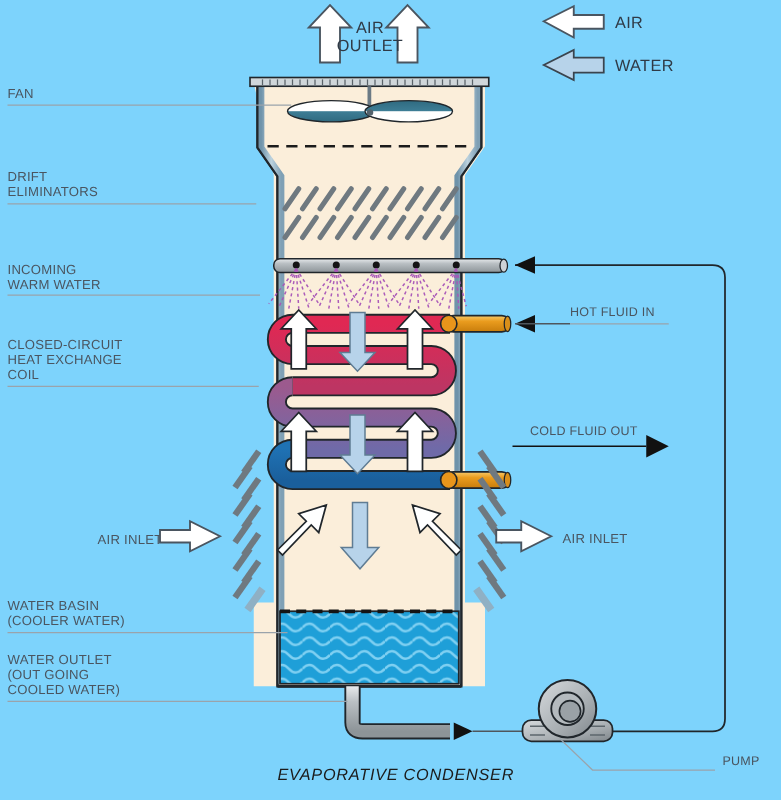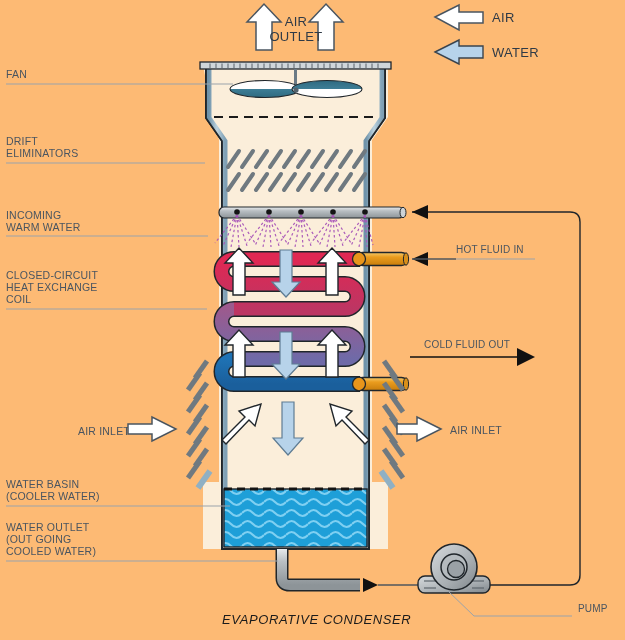--- a/index.html
+++ b/index.html
@@ -1,18 +1,18 @@
 <!DOCTYPE html>
 <html><head>
 <meta charset="utf-8">
 <style>
   html,body{margin:0;padding:0;background:#ffffff;}
   body{width:625px;height:640px;overflow:hidden;
        font-family:"Liberation Sans","DejaVu Sans",sans-serif;}
-  #stage{position:relative;width:625px;height:640px;background:#fdba74;}
+  #stage{position:relative;width:625px;height:640px;background:#7dd3fc;}
   svg{display:block;}
   .lbl{font-family:"Liberation Sans","DejaVu Sans",sans-serif;font-size:10.5px;fill:#4a5560;letter-spacing:.2px;}
   .lbl-r{font-family:"Liberation Sans","DejaVu Sans",sans-serif;font-size:10px;fill:#4a5560;letter-spacing:.2px;}
   .leg{font-family:"Liberation Sans","DejaVu Sans",sans-serif;font-size:13px;fill:#2f3a46;letter-spacing:.3px;}
   .cap{font-family:"Liberation Sans","DejaVu Sans",sans-serif;font-size:13px;fill:#1b1b1b;font-style:italic;letter-spacing:.6px;}
   .leader{stroke:#9aa3ab;stroke-width:1;fill:none;}
 </style>
 </head>
 <body>
 

